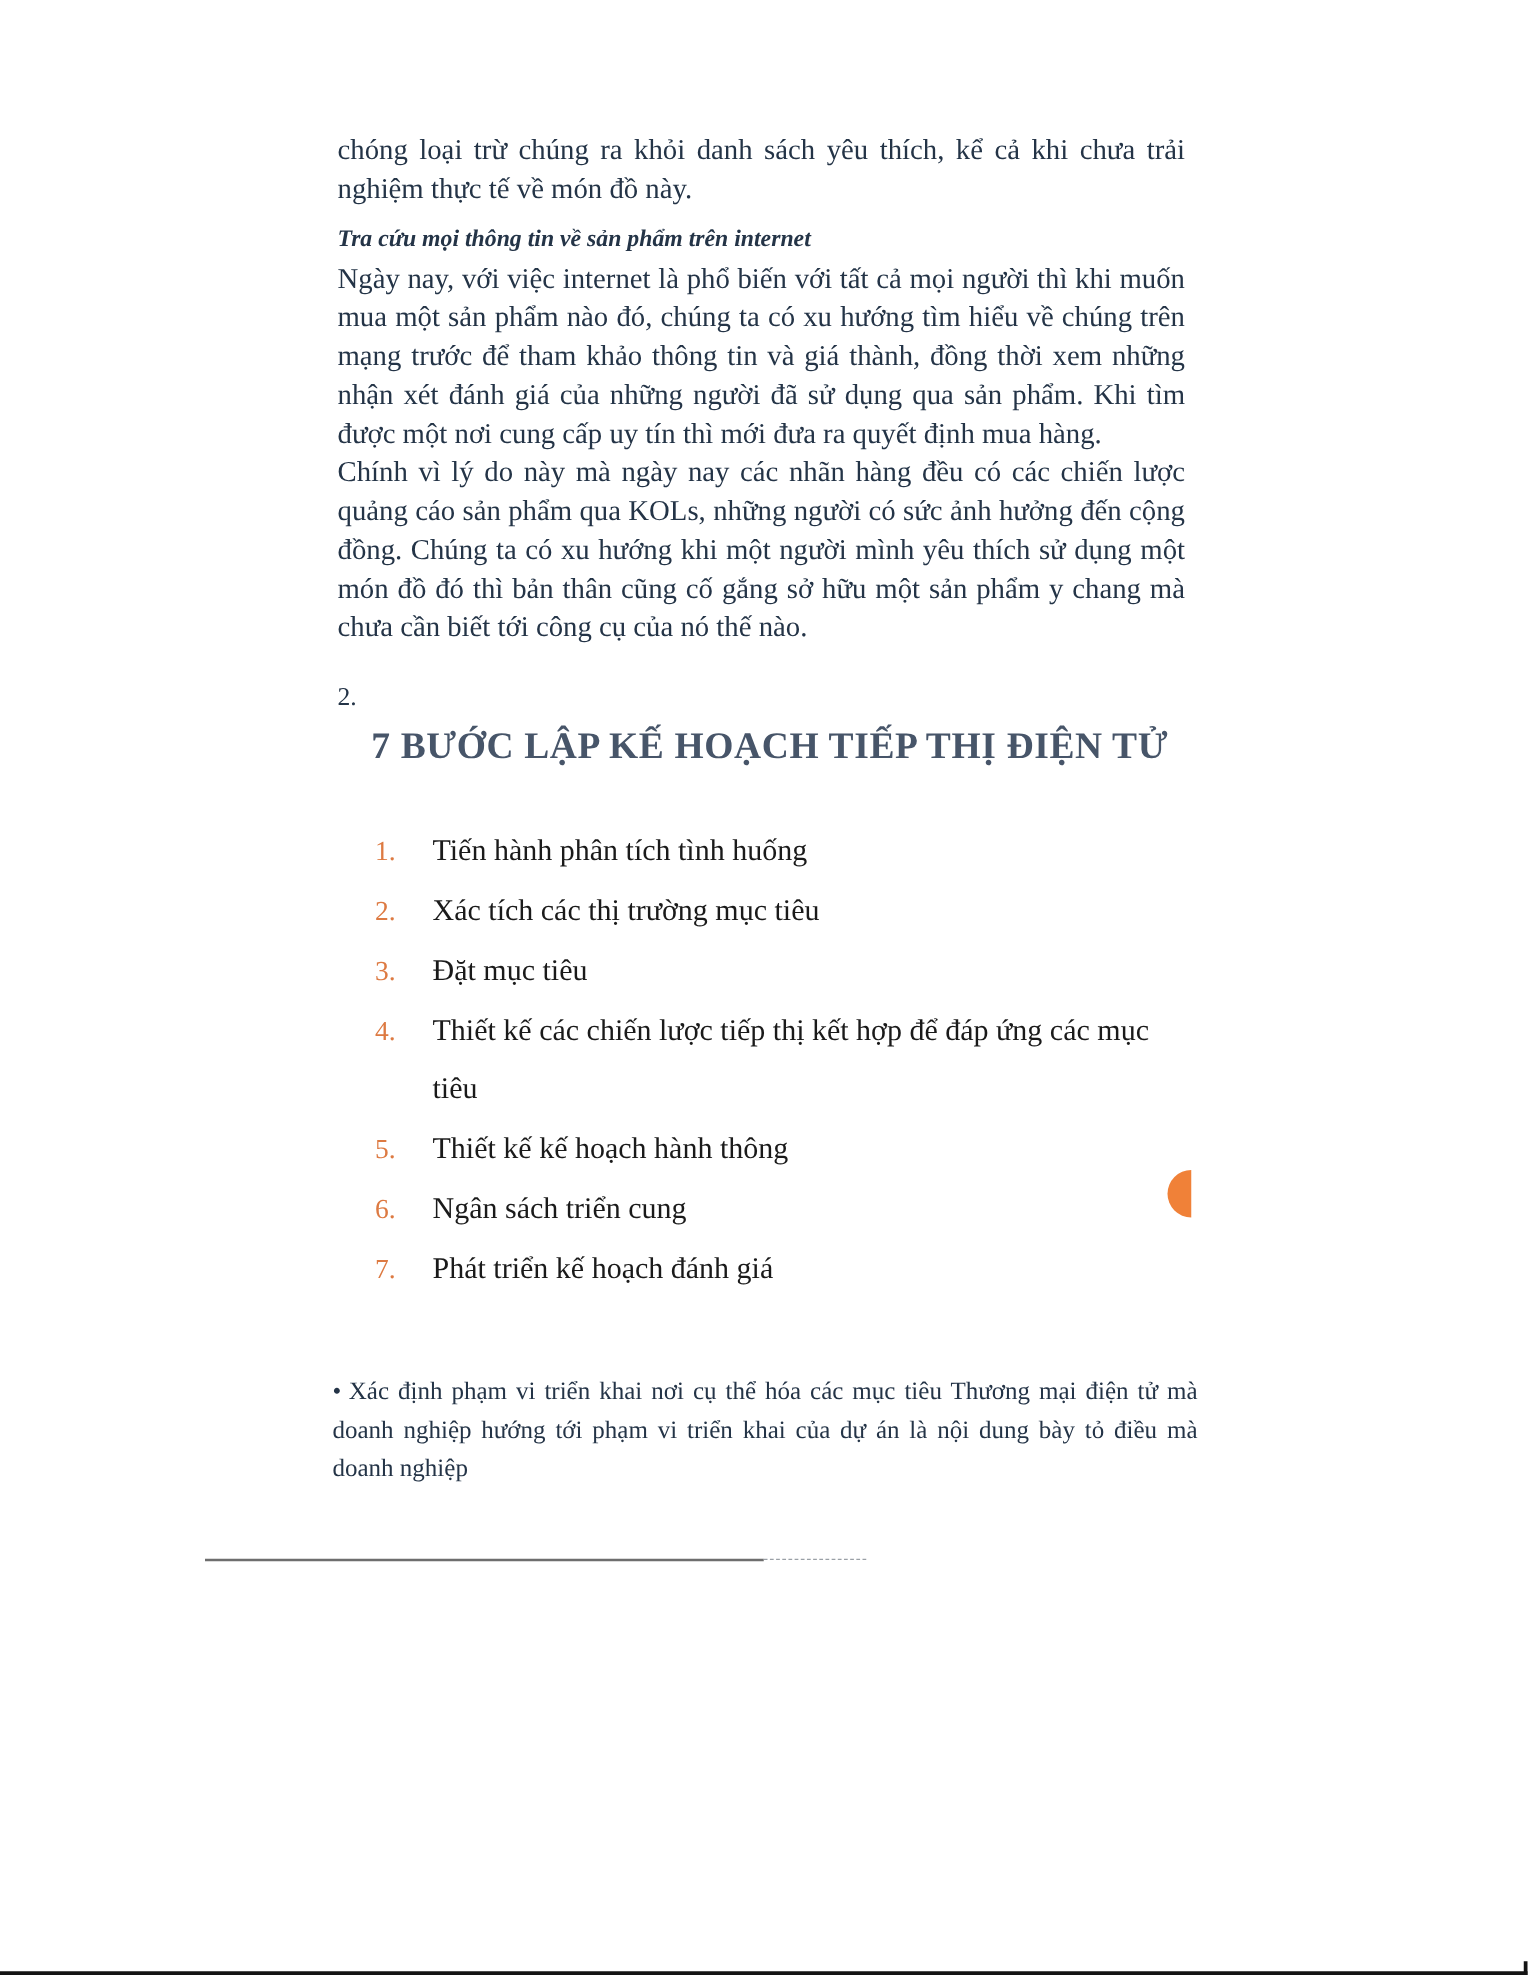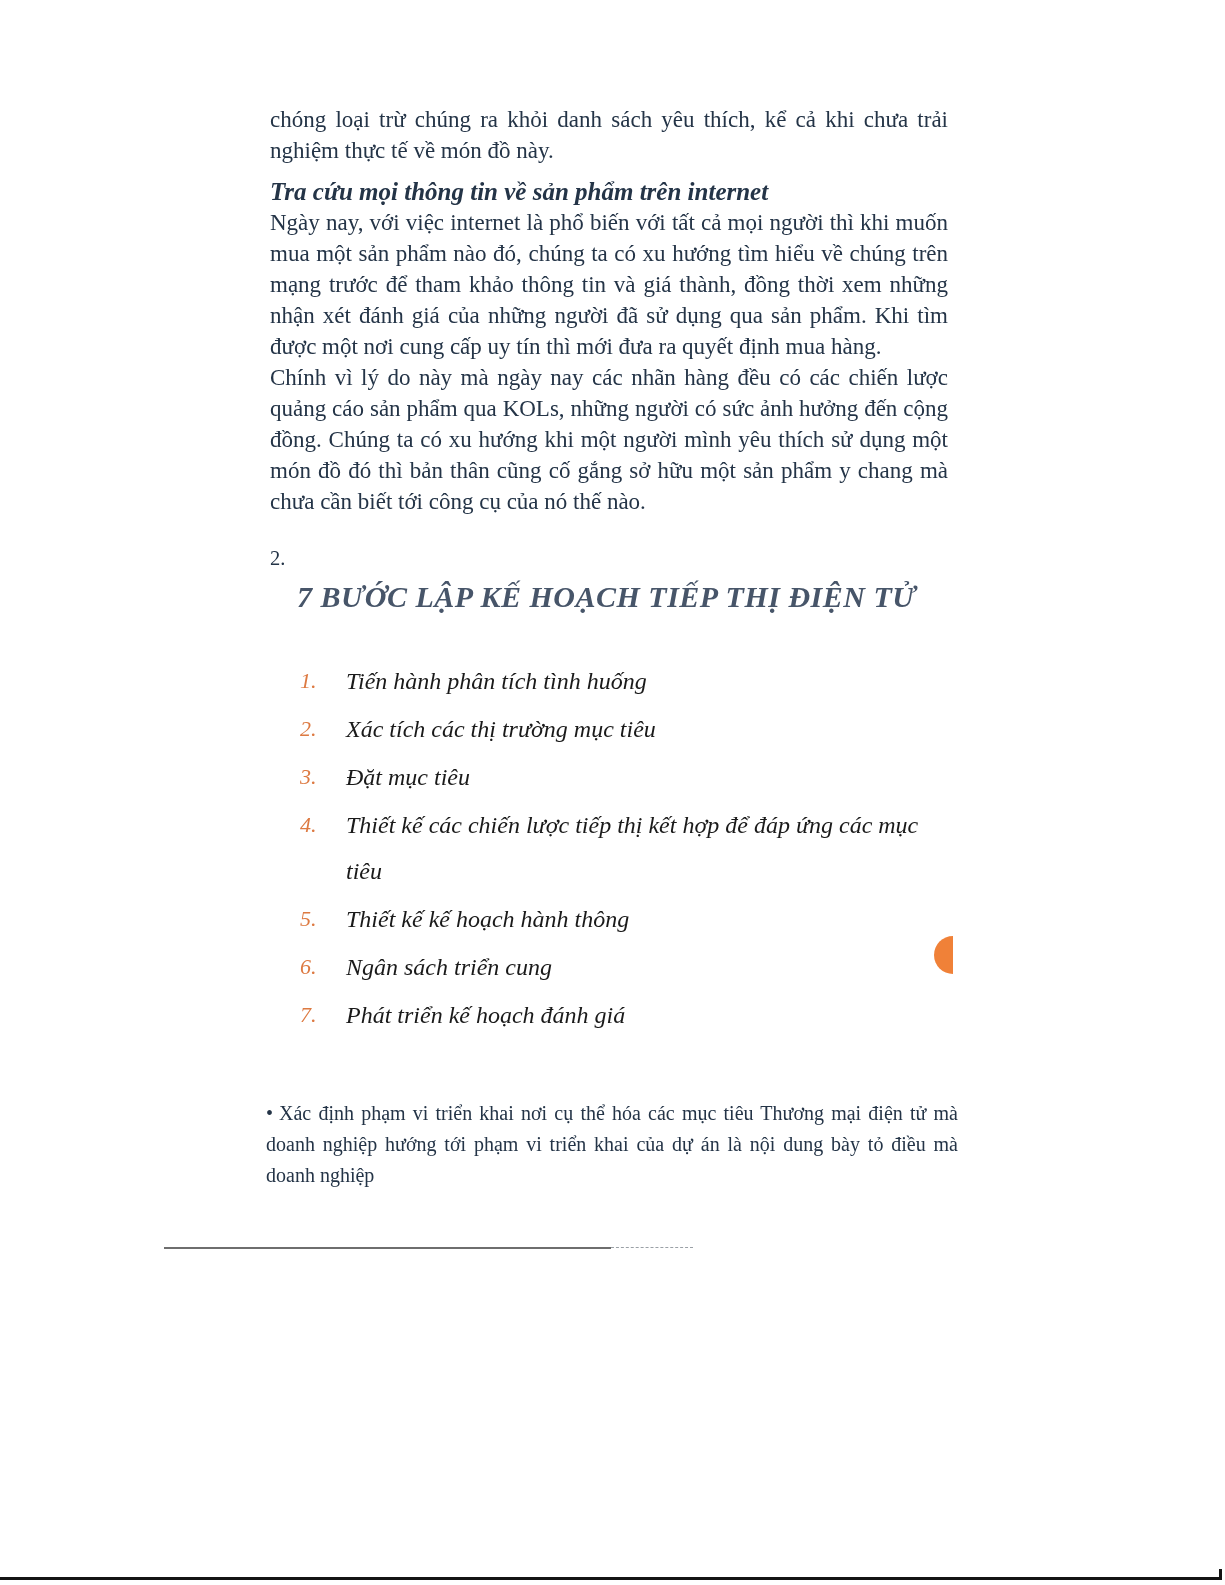--- a/index.html
+++ b/index.html
@@ -19,36 +19,35 @@
   }
   .body-text {
     margin: 0;
     font-size: 23px;
     line-height: 31px;
     text-align: justify;
     color: #243447;
   }
   .section-heading {
     margin: 12px 0 2px 0;
-    font-size: 25px;
+    font-size: 19px;
     line-height: 27px;
     font-style: italic;
     font-weight: bold;
     color: #243447;
   }
   .item-number {
     margin-top: 26px;
     font-size: 20.5px;
     line-height: 31px;
     color: #243447;
   }
   .figure-block {
     position: relative;
     margin: 6px 0 0 0;
-    font-style: italic;
   }
   .fig-title {
     margin-left: 27px;
     font-size: 30px;
     font-weight: bold;
     letter-spacing: 0.5px;
     color: #475569;
     white-space: nowrap;
   }
   .steps-list {

